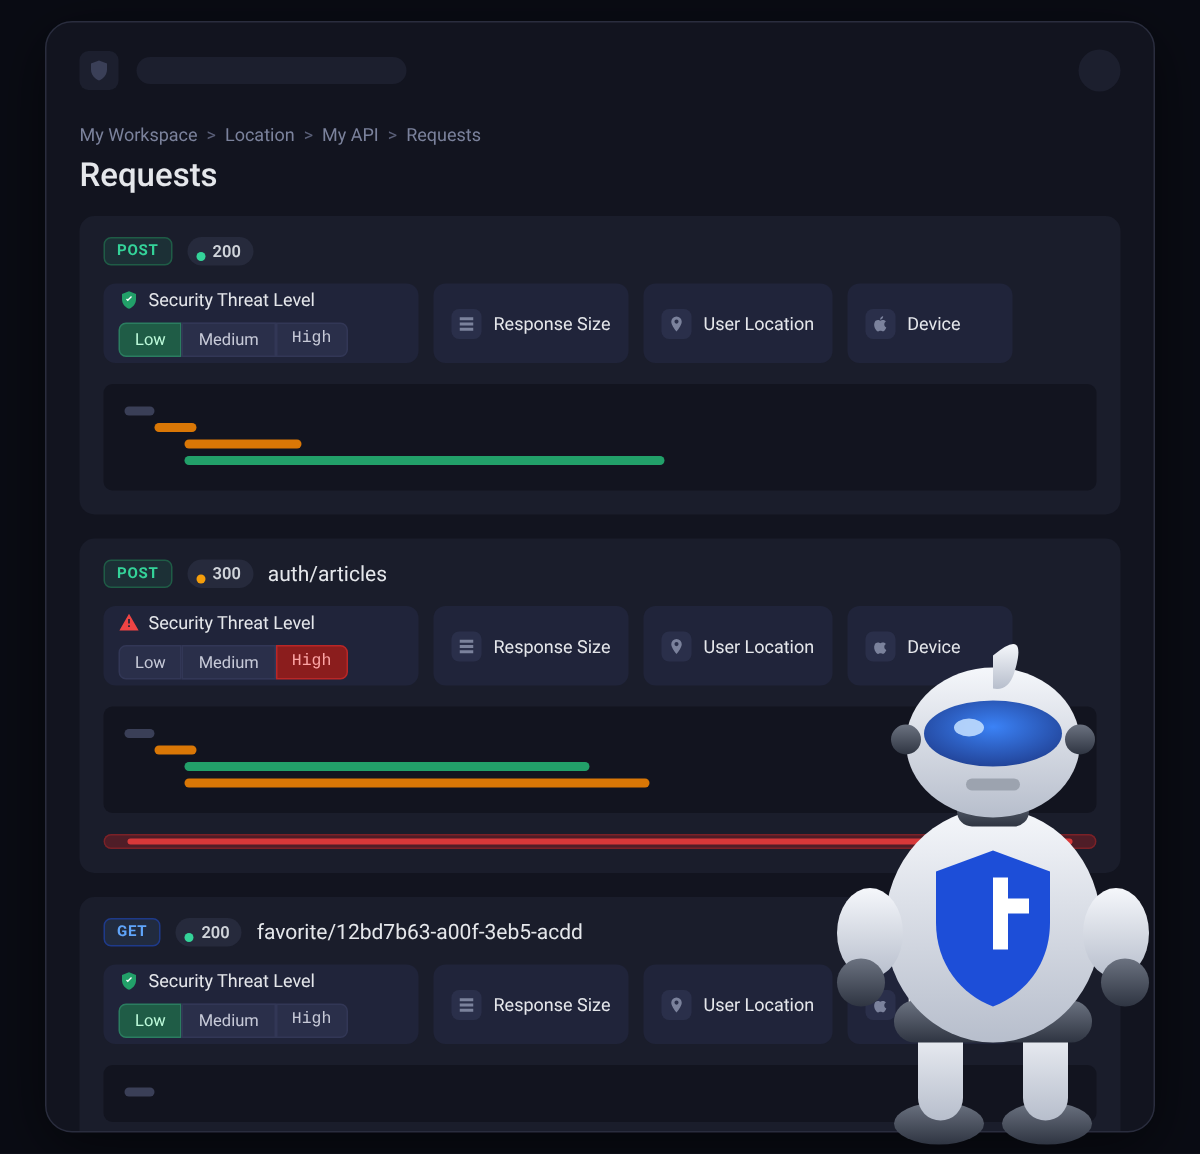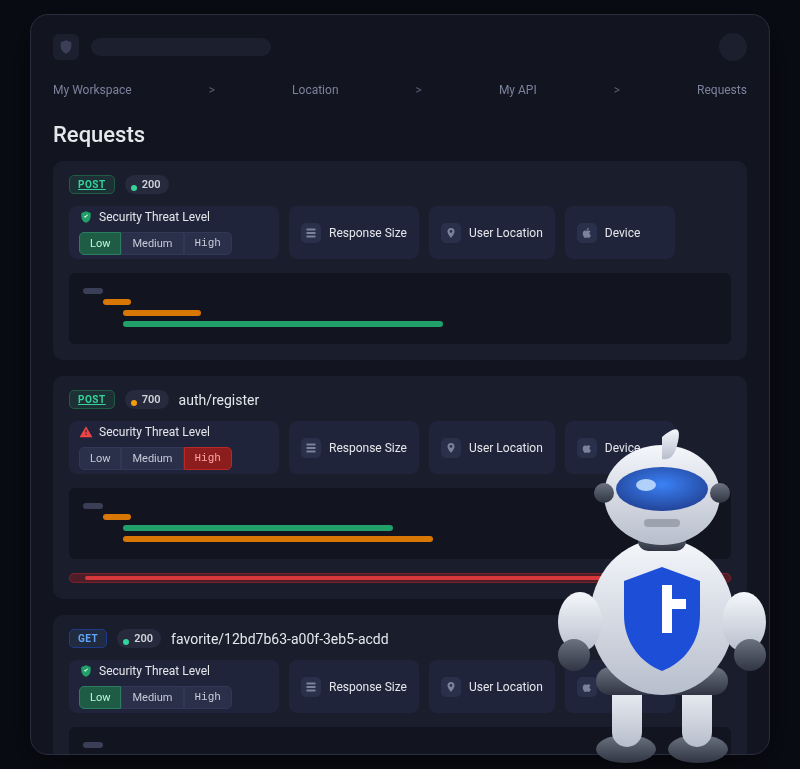--- a/index.html
+++ b/index.html
@@ -35,22 +35,22 @@
   .titlebar-pill {
     flex: 1; height: 18px; border-radius: 9px; background: #1c1f2e; max-width: 180px;
   }
   .titlebar-spacer { flex:1 }
   .avatar {
     width: 28px; height: 28px; border-radius: 50%;
     background: #1c1f2e;
   }
 
   .breadcrumb {
-    font-size: 12px; color: #7b829c; margin-bottom: 25px;
-    display: flex; gap: 6px; flex-wrap: wrap; justify-content: space-between;
+    font-size: 12px; color: #7b829c; margin-bottom: 8px;
+    display: flex; gap: 6px; flex-wrap: wrap;
   }
   .crumb-link { color: #7b829c; }
   .crumb-sep { color: #5a5f78; }
 
   .page-title {
     font-size: 22px; font-weight: 500; color: #e5e7eb;
     margin-bottom: 14px;
   }
 
   .card {
@@ -63,21 +63,21 @@
   .req-line {
     display: flex; align-items: center; gap: 10px;
     margin-bottom: 12px;
     font-size: 13px;
   }
   .method {
     font-size: 10px; font-weight: 700; letter-spacing: .5px;
     padding: 3px 8px; border-radius: 5px;
     border: 1px solid;
   }
-  .method.post { color: #34d399; border-color: #1f5c46; background: rgba(52,211,153,.1); text-decoration: underline; }
+  .method.post { color: #34d399; border-color: #1f5c46; background: rgba(52,211,153,.1); }
   .method.get  { color: #60a5fa; border-color: #1e3a8a; background: rgba(96,165,250,.1); }
 
   .status-pill {
     font-size: 11px; font-weight: 600;
     padding: 3px 8px 3px 6px; border-radius: 10px;
     background: #262a3c;
     display: inline-flex; align-items: flex-end; gap: 5px;
     color: #d1d5db;
   }
   .dot { width:6px; height:6px; border-radius:50%; }
@@ -221,23 +221,23 @@
       <div class="cline amber" style="width:78px; margin-left:40px"></div>
       <div class="cline green" style="width:320px; margin-left:40px"></div>
     </div>
   </div>
 
   <div class="card">
     <div class="req-line">
       <span class="method post">POST</span>
       <span class="status-pill">
         <span class="dot amber"></span>
-        <span>700</span>
+        <span>300</span>
       </span>
-      <span class="req-path">auth/register</span>
+      <span class="req-path">auth/articles</span>
     </div>
     <div class="meta-row">
       <div class="meta-box threat">
         <div class="meta-head">
           <svg viewBox="0 0 24 24">
               <path fill="#ef4444" d="M12 2L1 21h22L12 2zm1 15h-2v-2h2v2zm0-4h-2V8h2v5z"></path>
             </svg>
           <span class="meta-label">Security Threat Level</span>
         </div>
         <div class="pills">

